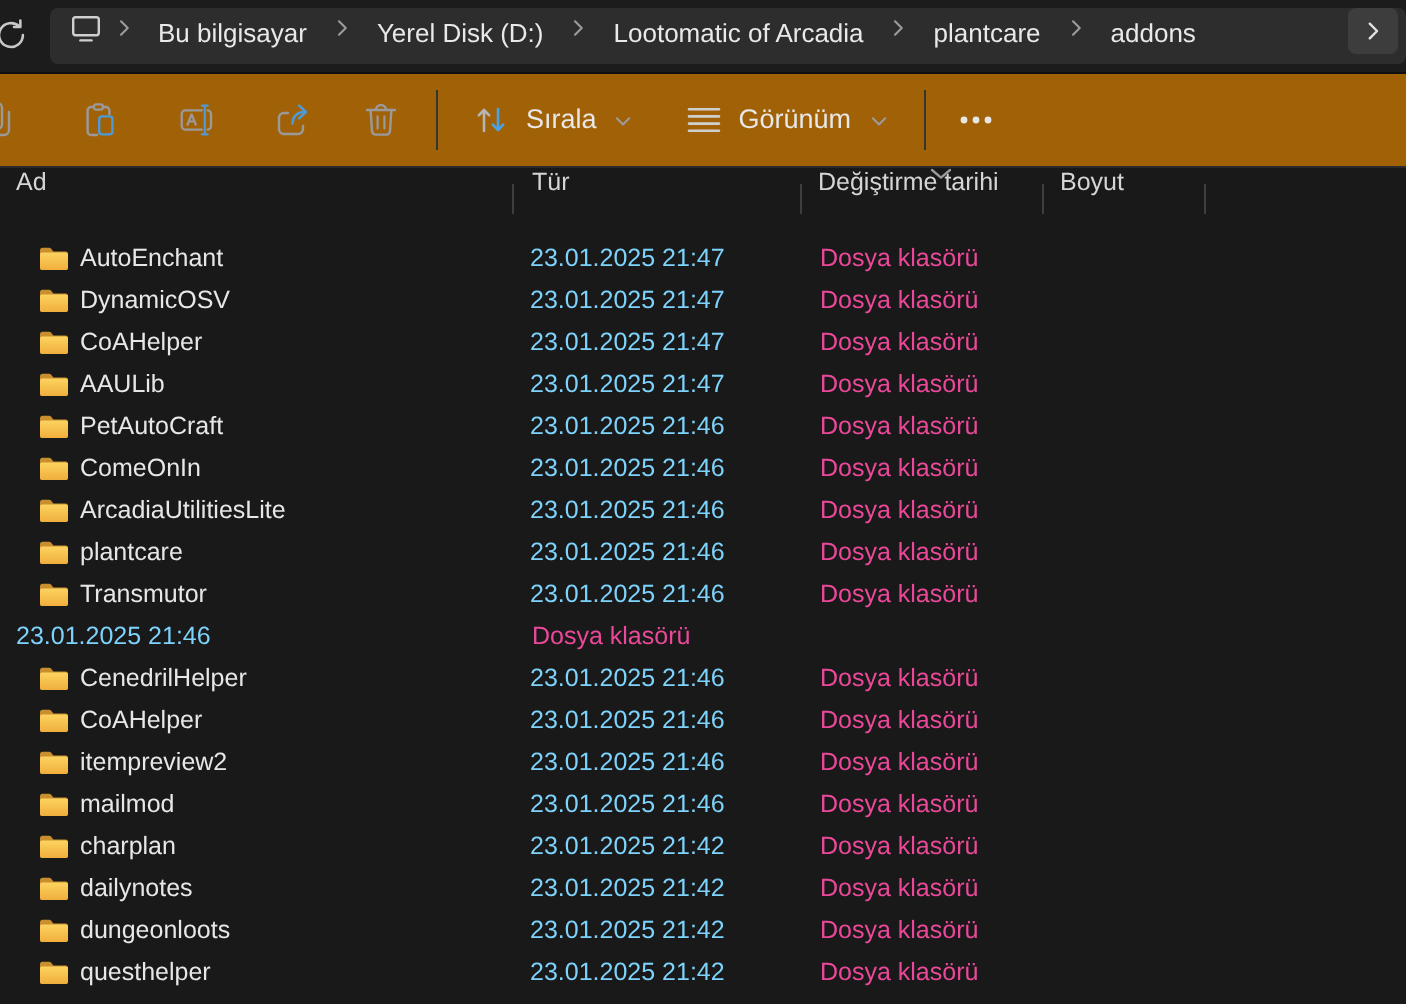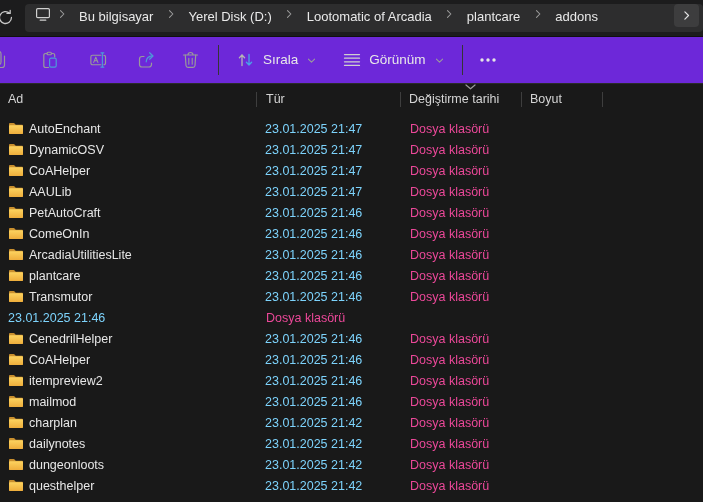--- a/index.html
+++ b/index.html
@@ -11,42 +11,42 @@
   }
   
   .topbar{height:36px;background:#1c1c1d;border-bottom:1px solid #101010;position:relative}
   .refresh-btn{position:absolute;left:-6px;top:6px;width:22px;height:22px;display:flex;align-items:center;justify-content:center;background:none;border:none;padding:0}
   .addressbar{position:absolute;left:25px;right:0;top:4px;height:28px;background:#2d2d2e;border-radius:4px;display:flex;align-items:flex-start;padding:0 4px 0 8px;gap:1px}
   .crumb-icon{display:flex;align-items:center;justify-content:center;width:20px;height:20px}
   .chev{display:flex;align-items:center;justify-content:center;width:15px;height:20px;flex:0 0 auto}
   .crumb{background:none;border:none;color:#e9e9e9;font-size:13px;line-height:22px;padding:2px 9px;border-radius:4px;font-family:inherit;white-space:nowrap;cursor:default}
   .addr-next{margin-left:auto;width:25px;height:23px;background:#3d3d3e;border:none;border-radius:4px;display:flex;align-items:center;justify-content:center;flex:0 0 auto}
   
-  .toolbar{height:46px;background:#6d28d9;border-bottom:1px solid #2b2b2b;display:flex;align-items:center;position:relative}
+  .toolbar{height:46px;background:#a16207;border-bottom:1px solid #2b2b2b;display:flex;align-items:center;position:relative}
   .tb-btn{width:20px;height:20px;background:none;border:none;padding:0;display:flex;align-items:center;justify-content:center;flex:0 0 auto}
   .tb-btn.copy{margin-left:-13px}
   .tb-btn.paste{margin-left:33px}
   .tb-btn.rename{margin-left:28px}
   .tb-btn.share{margin-left:28px}
   .tb-btn.delete{margin-left:24px}
   .tb-sep{width:1px;height:30px;background:#353535;margin-left:18px;flex:0 0 auto}
   .tb-group{display:flex;align-items:center;gap:8px;background:none;border:none;color:#e8e8e8;font-size:13.5px;font-family:inherit;padding:6px 9px;border-radius:4px;margin-left:8px;white-space:nowrap}
   .tb-group .lbl{line-height:18px}
   .tb-sep2{width:1px;height:30px;background:#353535;margin-left:8px;flex:0 0 auto}
   .tb-more{width:36px;height:30px;background:none;border:none;border-radius:4px;display:flex;align-items:center;justify-content:center;margin-left:7px}
   
   .lheader{display:grid;grid-template-columns:257px 144px 121px 81px 1fr;height:30px}
-  .hcell{position:relative;display:flex;align-items:center;font-size:12.5px;color:#d5d5d5;padding-left:8px;cursor:default}
+  .hcell{position:relative;display:flex;font-size:12.5px;color:#d5d5d5;padding-left:8px;cursor:default}
   .hcell.c-type{padding-left:9px}
   .hcell.has-sep::after{content:"";position:absolute;right:0;top:8px;height:15px;width:1px;background:#3e3e3e}
   .sortmark{position:absolute;top:0;left:64px;line-height:0}
   .rows{padding-top:4px}
   .row{display:grid;grid-template-columns:257px 144px 121px 81px 1fr;height:21px;align-items:center;font-size:12.5px}
   .cell{white-space:nowrap;overflow:hidden}
-  .cell.c-name{display:flex;align-items:flex-start;gap:5px;padding-left:8px;color:#e7e7e7}
+  .cell.c-name{display:flex;align-items:flex-end;gap:5px;padding-left:19px;color:#e7e7e7}
   .cell.c-date{padding-left:8px;color:#7dd3fc}
   .cell.c-type{padding-left:9px;color:#ec4899}
   .cell.c-size{padding-left:8px;color:#dddddd}
   .folder{flex:0 0 auto;line-height:0}
   svg{display:block}
 </style>
 </head>
 <body>
 
 <div class="topbar">

